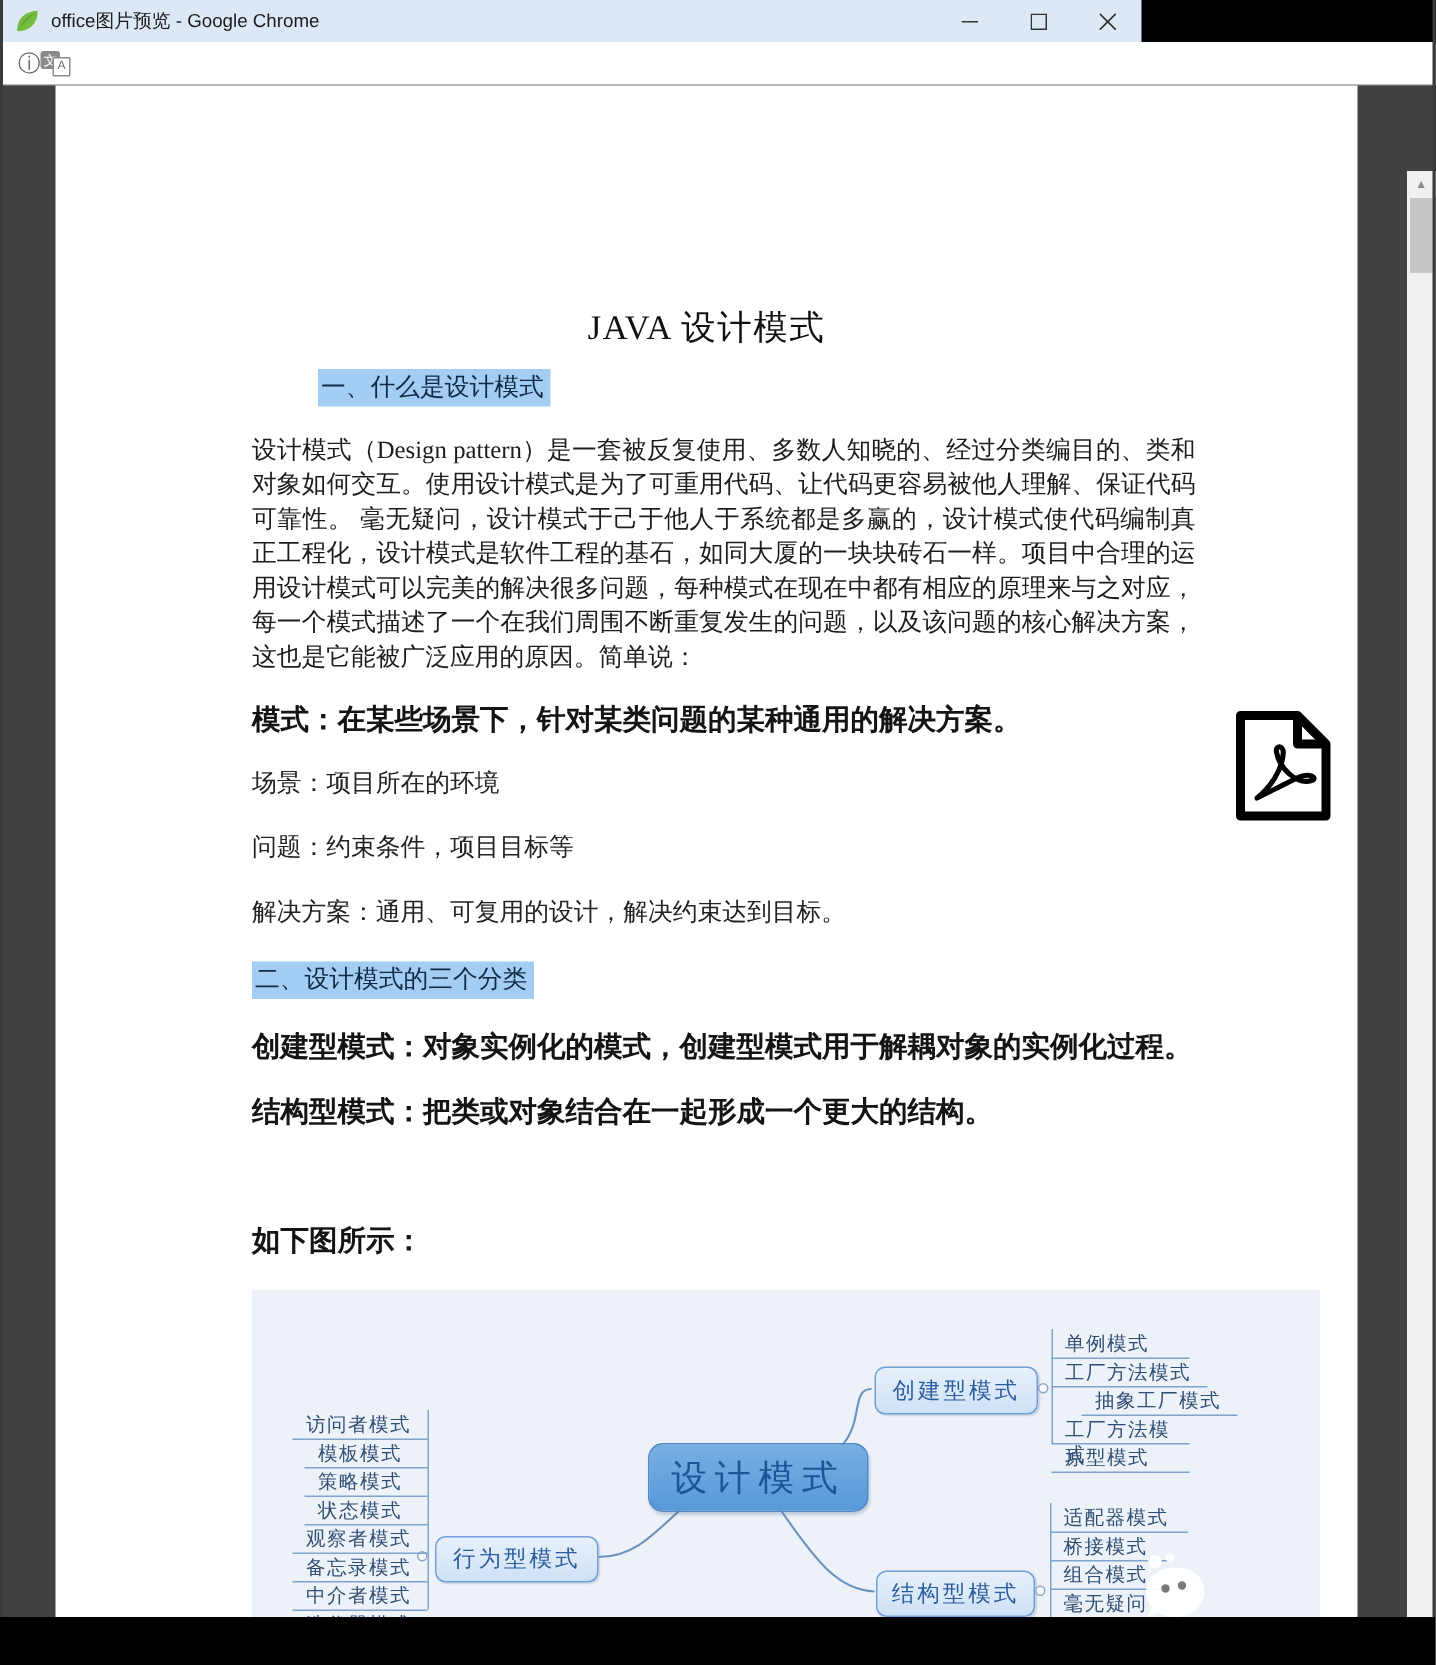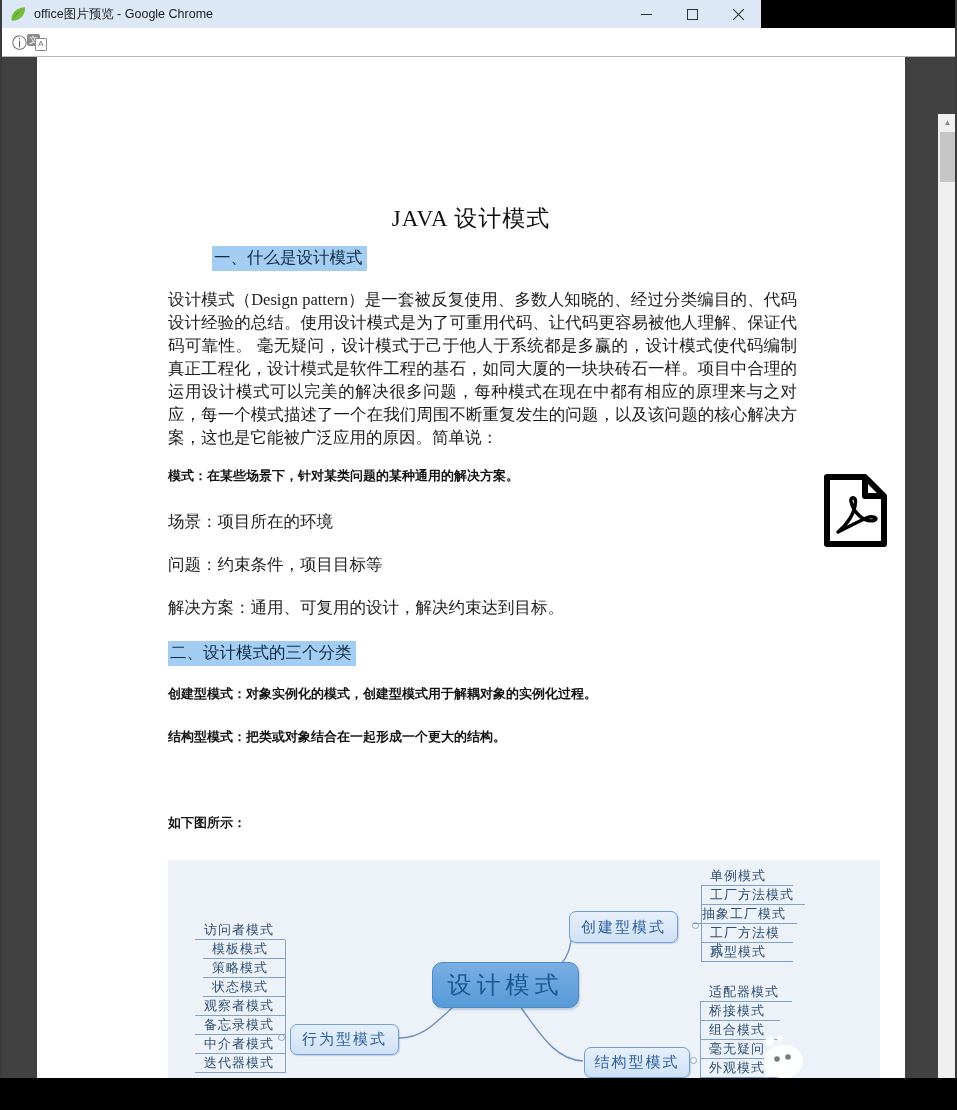--- a/index.html
+++ b/index.html
@@ -25,32 +25,32 @@
   .translate-ic .b2{position:absolute;right:0;bottom:0;width:10px;height:11px;background:#fff;border:1px solid #8a8a8a;border-radius:1px;color:#6d6d6d;font-size:8px;line-height:10px;text-align:center;}
 
   
   .content{position:absolute;left:0;top:57px;width:957px;height:1021px;background:var(--content-bg,#414141);}
   .page{position:absolute;left:37px;top:0;width:868px;height:1021px;background:#fff;overflow:hidden;}
 
   .doc-title{position:absolute;left:0;right:0;top:146px;text-align:center;font-family:"Liberation Serif","DejaVu Serif",serif;font-size:23px;color:#111;letter-spacing:1px;}
   .blk{position:absolute;left:131px;white-space:nowrap;color:#1c1c1c;}
   .blk.heading{font-family:"Liberation Serif","DejaVu Serif",serif;font-size:16.5px;background:var(--highlight,#a3cdf2);padding:1px 4px 2px 2px;color:#102a43;}
   .blk.paragraph{font-family:"Liberation Serif","DejaVu Serif",serif;font-size:16.5px;line-height:23px;width:629px;white-space:normal;text-align:justify;color:#1c1c1c;}
-  .blk.bold{font-family:"Liberation Sans",sans-serif;font-weight:700;font-size:13px;color:#141414;}
+  .blk.bold{font-family:"Liberation Sans",sans-serif;font-weight:700;font-size:19px;color:#141414;}
   .blk.normal{font-family:"Liberation Serif","DejaVu Serif",serif;font-size:16.5px;color:#222;}
 
   
   .pdf-btn{position:absolute;left:783px;top:415px;width:70px;height:77px;cursor:pointer;}
 
   
   .mindmap{position:absolute;left:131px;top:803px;width:712px;height:218px;background:var(--mindmap-bg,#edf2f9);}
   .mm-curves{position:absolute;left:0;top:0;}
   .mm-center{position:absolute;left:264px;top:102px;width:145px;height:44px;background:linear-gradient(#79aee3,#569ad8);border:1px solid var(--center-node-border,#4e88c6);border-radius:10px;display:flex;align-items:center;justify-content:center;font-size:24px;letter-spacing:5px;color:var(--center-node-text,#1d5694);box-shadow:1px 2px 2px rgba(60,90,130,.25);}
   .mm-cat{position:absolute;background:linear-gradient(#e7f0fb,#cfe1f6);border:1px solid var(--cat-node-border,#709fd8);border-radius:7px;display:flex;align-items:center;justify-content:center;font-size:15px;letter-spacing:2px;color:#2c5e9e;box-shadow:1px 1px 1px rgba(90,110,140,.25);}
-  .mm-leaf{position:absolute;height:19px;line-height:17px;font-size:13px;letter-spacing:1px;color:var(--leaf-text,#2f4f74);border-bottom:1px solid var(--leaf-line,#7fa3cc);padding-left:9px;box-sizing:border-box;}
+  .mm-leaf{position:absolute;height:19px;line-height:17px;font-size:13px;letter-spacing:1px;color:var(--leaf-text,#2f4f74);border-bottom:1px solid var(--leaf-line,#7fa3cc);padding-left:9px;box-sizing:border-box;margin-top:20px;}
   .mm-spine{position:absolute;width:0;border-left:1px solid var(--leaf-line,#7fa3cc);}
   .mm-dot{position:absolute;width:7px;height:7px;border:1px solid #8fa8c6;border-radius:50%;background:#f4f7fb;box-sizing:border-box;}
 
   
   .scrollbar{position:absolute;left:938px;top:57px;width:19px;height:1021px;background:#f0f0f0;}
   .sb-btn{position:absolute;left:0;width:19px;height:17px;display:flex;align-items:center;justify-content:center;font-size:8px;color:#8a8a8a;background:#f0f0f0;}
   .sb-btn.up{top:0;}
   .sb-thumb{position:absolute;left:2px;top:18px;width:15px;height:50px;background:#c6c6c6;}
 
   
@@ -99,21 +99,21 @@
       <span class="b2">A</span>
     </span>
   </div>
 
   <div class="content">
     <div class="page">
 
       <div class="doc-title">JAVA 设计模式</div>
 
       <div class="blk heading" style="top:189px;margin-left:44px;">一、什么是设计模式</div>
-      <div class="blk paragraph" style="top:231px;">设计模式（Design pattern）是一套被反复使用、多数人知晓的、经过分类编目的、代码设计经验的总结。使用设计模式是为了可重用代码、让代码更容易被他人理解、保证代码可靠性。 毫无疑问，设计模式于己于他人于系统都是多赢的，设计模式使代码编制真正工程化，设计模式是软件工程的基石，如同大厦的一块块砖石一样。项目中合理的运用设计模式可以完美的解决很多问题，每种模式在现在中都有相应的原理来与之对应，每一个模式描述了一个在我们周围不断重复发生的问题，以及该问题的核心解决方案，这也是它能被广泛应用的原因。简单说：</div>
+      <div class="blk paragraph" style="top:231px;">设计模式（Design pattern）是一套被反复使用、多数人知晓的、经过分类编目的、类和对象如何交互。使用设计模式是为了可重用代码、让代码更容易被他人理解、保证代码可靠性。 毫无疑问，设计模式于己于他人于系统都是多赢的，设计模式使代码编制真正工程化，设计模式是软件工程的基石，如同大厦的一块块砖石一样。项目中合理的运用设计模式可以完美的解决很多问题，每种模式在现在中都有相应的原理来与之对应，每一个模式描述了一个在我们周围不断重复发生的问题，以及该问题的核心解决方案，这也是它能被广泛应用的原因。简单说：</div>
       <div class="blk bold" style="top:410px;">模式：在某些场景下，针对某类问题的某种通用的解决方案。</div>
       <div class="blk normal" style="top:454px;">场景：项目所在的环境</div>
       <div class="blk normal" style="top:497px;">问题：约束条件，项目目标等</div>
       <div class="blk normal" style="top:540px;">解决方案：通用、可复用的设计，解决约束达到目标。</div>
       <div class="blk heading" style="top:584px;">二、设计模式的三个分类</div>
       <div class="blk bold" style="top:628px;">创建型模式：对象实例化的模式，创建型模式用于解耦对象的实例化过程。</div>
       <div class="blk bold" style="top:671px;">结构型模式：把类或对象结合在一起形成一个更大的结构。</div>
       <div class="blk bold" style="top:757px;">如下图所示：</div>
 
       <div class="pdf-btn">
@@ -126,35 +126,35 @@
 
       <div class="mindmap">
         <svg class="mm-curves" width="712" height="218" viewBox="0 0 712 218">
           <path d="M393 104 C408 88 399 66 413 66" fill="none" stroke="#6b93c0" stroke-width="1.4"></path>
           <path d="M286 146 C264 167 252 178 231 178" fill="none" stroke="#6b93c0" stroke-width="1.4"></path>
           <path d="M352 146 C378 184 392 200 415 201" fill="none" stroke="#6b93c0" stroke-width="1.4"></path>
         </svg>
 
         <div class="mm-center">设计模式</div>
 
-        <div class="mm-cat" style="left:401px;top:51px;width:107px;height:30px;text-align:center;">创建型模式</div>
+        <div class="mm-cat" style="left:415px;top:51px;width:107px;height:30px;text-align:center;">创建型模式</div>
         <div class="mm-cat" style="left:122px;top:164px;width:107px;height:29px;">行为型模式</div>
         <div class="mm-cat" style="left:416px;top:187px;width:104px;height:29px;">结构型模式</div>
 
         <div class="mm-dot" style="left:524px;top:62px;"></div>
         <div class="mm-dot" style="left:110px;top:174px;"></div>
         <div class="mm-dot" style="left:522px;top:197px;"></div>
 
         <div class="mm-spine" style="left:533px;top:26px;height:76px;"></div>
         <div class="mm-spine" style="left:117px;top:80px;height:133px;"></div>
         <div class="mm-spine" style="left:532px;top:142px;height:76px;"></div>
 
         <div class="mm-leaf" style="left:533px;top:7px;width:92px;">单例模式</div>
         <div class="mm-leaf" style="left:533px;top:26px;width:104px;">工厂方法模式</div>
-        <div class="mm-leaf" style="left:525px;top:45px;width:104px;">抽象工厂模式</div>
+        <div class="mm-leaf" style="left:553px;top:45px;width:104px;">抽象工厂模式</div>
         <div class="mm-leaf" style="left:533px;top:64px;width:92px;">工厂方法模式</div>
         <div class="mm-leaf" style="left:533px;top:83px;width:92px;">原型模式</div>
 
         <div class="mm-leaf" style="left:27px;top:61px;width:90px;">访问者模式</div>
         <div class="mm-leaf" style="left:35px;top:80px;width:82px;">模板模式</div>
         <div class="mm-leaf" style="left:35px;top:99px;width:82px;">策略模式</div>
         <div class="mm-leaf" style="left:35px;top:118px;width:82px;">状态模式</div>
         <div class="mm-leaf" style="left:27px;top:137px;width:90px;">观察者模式</div>
         <div class="mm-leaf" style="left:27px;top:156px;width:90px;">备忘录模式</div>
         <div class="mm-leaf" style="left:27px;top:175px;width:90px;">中介者模式</div>

